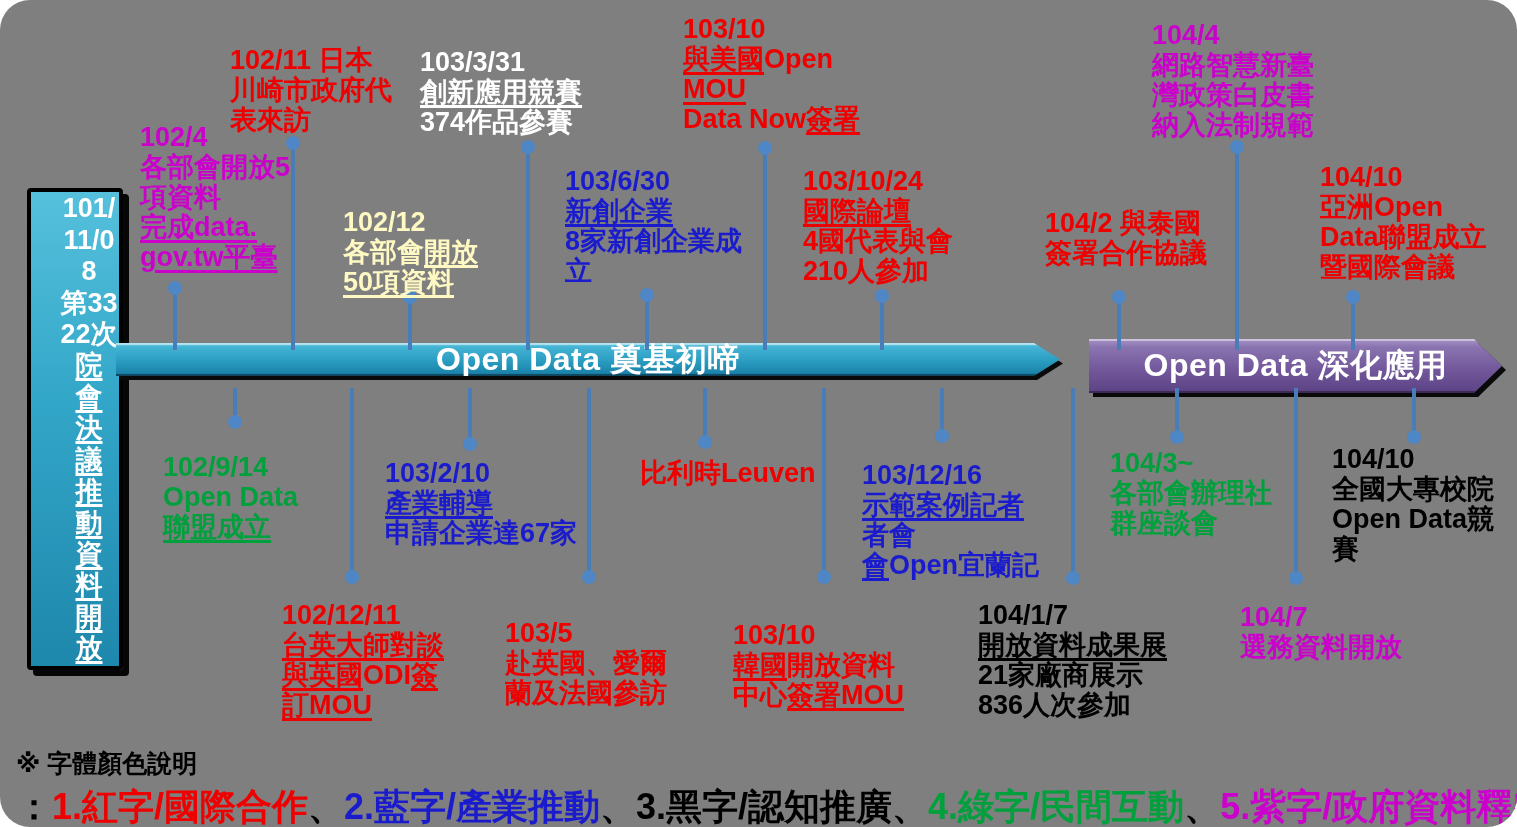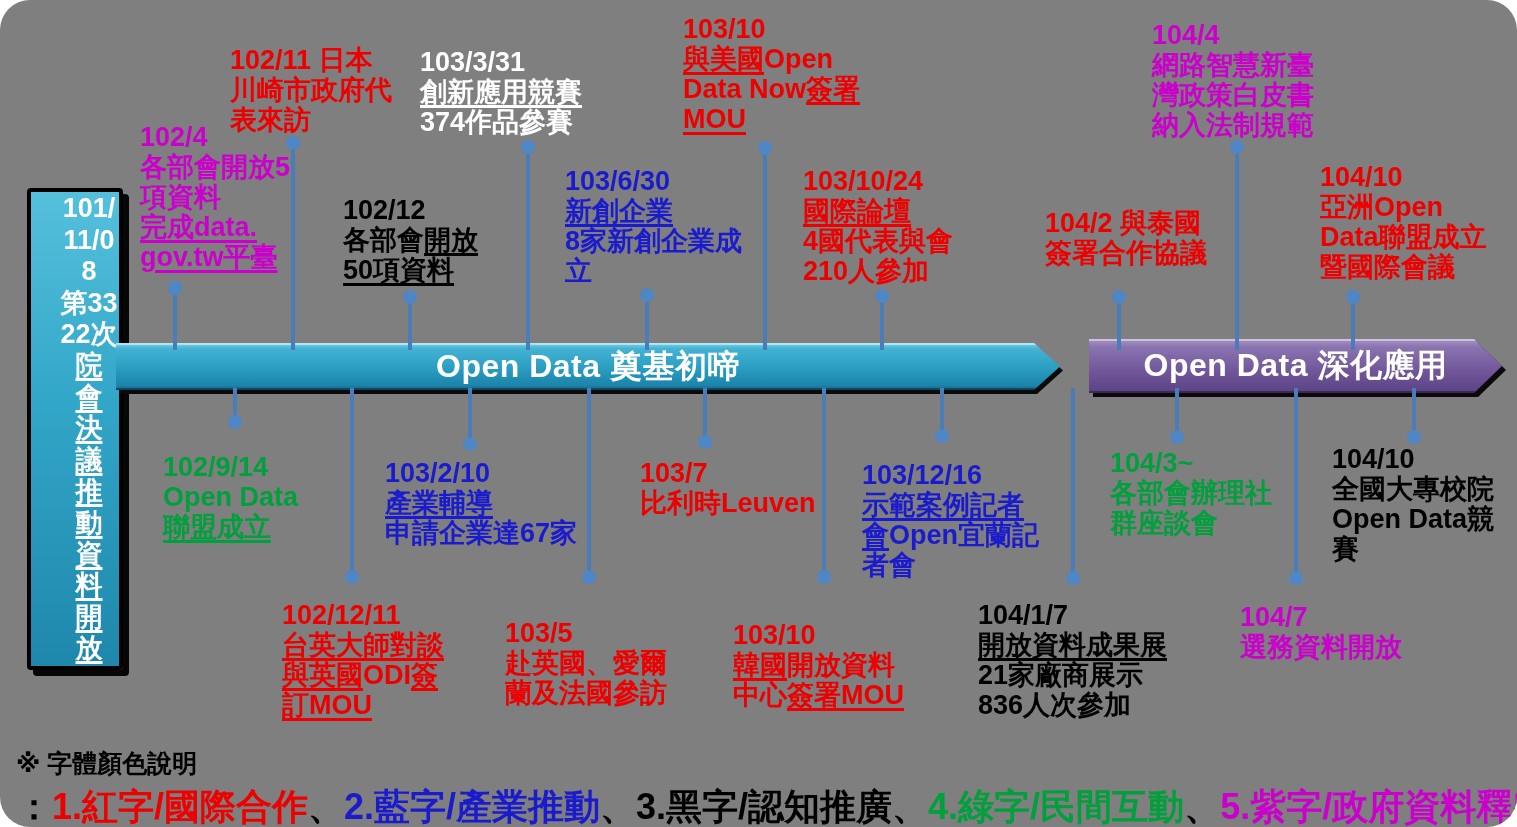--- a/index.html
+++ b/index.html
@@ -11,21 +11,21 @@
     background:linear-gradient(180deg,#55c0dc 0%,#32a6c8 45%,#1e87ac 100%);
     display:flex;align-items:center;justify-content:center;}
   .origin-box-text{color:#fff;font-weight:bold;font-size:27px;line-height:31.4px;text-align:center;width:100%;padding-left:28px;}
   .boxline.u{text-decoration:underline;text-decoration-thickness:2.5px;text-underline-offset:4px;}
 
   
   .banner{position:absolute;display:flex;align-items:center;justify-content:center;
     color:#fff;font-weight:bold;font-size:32px;letter-spacing:.5px;white-space:nowrap;}
   .banner-inner{width:100%;height:100%;display:flex;align-items:center;justify-content:center;
     box-shadow:inset 0 2px 0 rgba(255,255,255,.45), inset 0 -2px 0 rgba(0,0,0,.35);}
-  #banner1{left:116px;top:343px;width:944px;height:47px;filter:drop-shadow(3px 4px 0 #0a0a0a);}
+  #banner1{left:116px;top:343px;width:944px;height:33px;filter:drop-shadow(3px 4px 0 #0a0a0a);}
   #banner1 .banner-inner{background:linear-gradient(180deg,#7dd3e8 0%,#44b3d4 12%,#2b9ec2 52%,#1c84aa 90%,#15688d 100%);
     clip-path:polygon(0 0,calc(100% - 26px) 0,100% 50%,calc(100% - 26px) 100%,0 100%);}
   #banner2{left:1060px;top:339px;width:442px;height:54px;filter:drop-shadow(4px 4px 0 #0a0a0a);}
   #banner2 .banner-inner{background:linear-gradient(180deg,#a793c6 0%,#8a74b0 15%,#73599c 55%,#5b4285 100%);
     clip-path:polygon(0 0,calc(100% - 28px) 0,100% 50%,calc(100% - 28px) 100%,0 100%);margin-left:29px;}
 
   
   .conn-line{position:absolute;width:4px;margin-left:-2px;}
   .conn-dot{position:absolute;width:14px;height:14px;border-radius:50%;margin-left:-7px;margin-top:-7px;}
 
@@ -124,41 +124,41 @@
         <div><span>各部會開放5</span></div>
         <div><span>項資料</span></div>
         <div><span class="u">完成data.</span></div>
         <div><span class="u">gov.tw平臺</span></div>
       </div>
       <div class="event-label" style="left: 230px; top: 45px; color: rgb(238, 0, 0);">
         <div><span>102/11 日本</span></div>
         <div><span>川崎市政府代</span></div>
         <div><span>表來訪</span></div>
       </div>
-      <div class="event-label" style="left: 343px; top: 195px; color: #000000;">
+      <div class="event-label" style="left: 343px; top: 207px; color: #fef9c3;">
         <div><span>102/12</span></div>
         <div><span>各部會</span><span class="u">開放</span></div>
         <div><span class="u">50項資料</span></div>
       </div>
       <div class="event-label" style="left: 420px; top: 47px; color: #ffffff;">
         <div><span>103/3/31</span></div>
         <div><span class="u">創新應用競賽</span></div>
         <div><span>374作品參賽</span></div>
       </div>
       <div class="event-label" style="left: 565px; top: 166px; color: rgb(27, 27, 206);">
         <div><span>103/6/30</span></div>
         <div><span class="u">新創企業</span></div>
         <div><span>8家新創企業成</span></div>
         <div><span>立</span></div>
       </div>
       <div class="event-label" style="left: 683px; top: 14px; color: rgb(238, 0, 0);">
         <div><span>103/10</span></div>
         <div><span class="u">與美國</span><span>Open</span></div>
+        <div><span class="u">MOU</span></div>
         <div><span>Data Now</span><span class="u">簽署</span></div>
-        <div><span class="u">MOU</span></div>
       </div>
       <div class="event-label" style="left: 803px; top: 166px; color: rgb(238, 0, 0);">
         <div><span>103/10/24</span></div>
         <div><span class="u">國際論壇</span></div>
         <div><span>4國代表與會</span></div>
         <div><span>210人參加</span></div>
       </div>
       <div class="event-label" style="left: 1045px; top: 208px; color: rgb(238, 0, 0);">
         <div><span>104/2 與泰國</span></div>
         <div><span>簽署合作協議</span></div>
@@ -190,33 +190,32 @@
         <div><span>103/2/10</span></div>
         <div><span class="u">產業輔導</span></div>
         <div><span>申請企業達67家</span></div>
       </div>
       <div class="event-label" style="left: 505px; top: 618px; color: rgb(238, 0, 0);">
         <div><span>103/5</span></div>
         <div><span>赴英國、愛爾</span></div>
         <div><span>蘭及法國參訪</span></div>
       </div>
       <div class="event-label" style="left: 640px; top: 458px; color: rgb(238, 0, 0);">
-        <div><span>103/7</span></div>
         <div><span>比利時Leuven</span></div>
       </div>
       <div class="event-label" style="left: 733px; top: 620px; color: rgb(238, 0, 0);">
         <div><span>103/10</span></div>
         <div><span class="u">韓國</span><span>開放資料</span></div>
         <div><span>中心</span><span class="u">簽署MOU</span></div>
       </div>
       <div class="event-label" style="left: 862px; top: 460px; color: rgb(27, 27, 206);">
         <div><span>103/12/16</span></div>
         <div><span class="u">示範案例記者</span></div>
+        <div><span>者會</span></div>
         <div><span class="u">會</span><span>Open宜蘭記</span></div>
-        <div><span>者會</span></div>
       </div>
       <div class="event-label" style="left: 978px; top: 600px; color: rgb(0, 0, 0);">
         <div><span>104/1/7</span></div>
         <div><span class="u">開放資料成果展</span></div>
         <div><span>21家廠商展示</span></div>
         <div><span>836人次參加</span></div>
       </div>
       <div class="event-label" style="left: 1110px; top: 448px; color: rgb(0, 160, 60);">
         <div><span>104/3~</span></div>
         <div><span>各部會辦理社</span></div>

